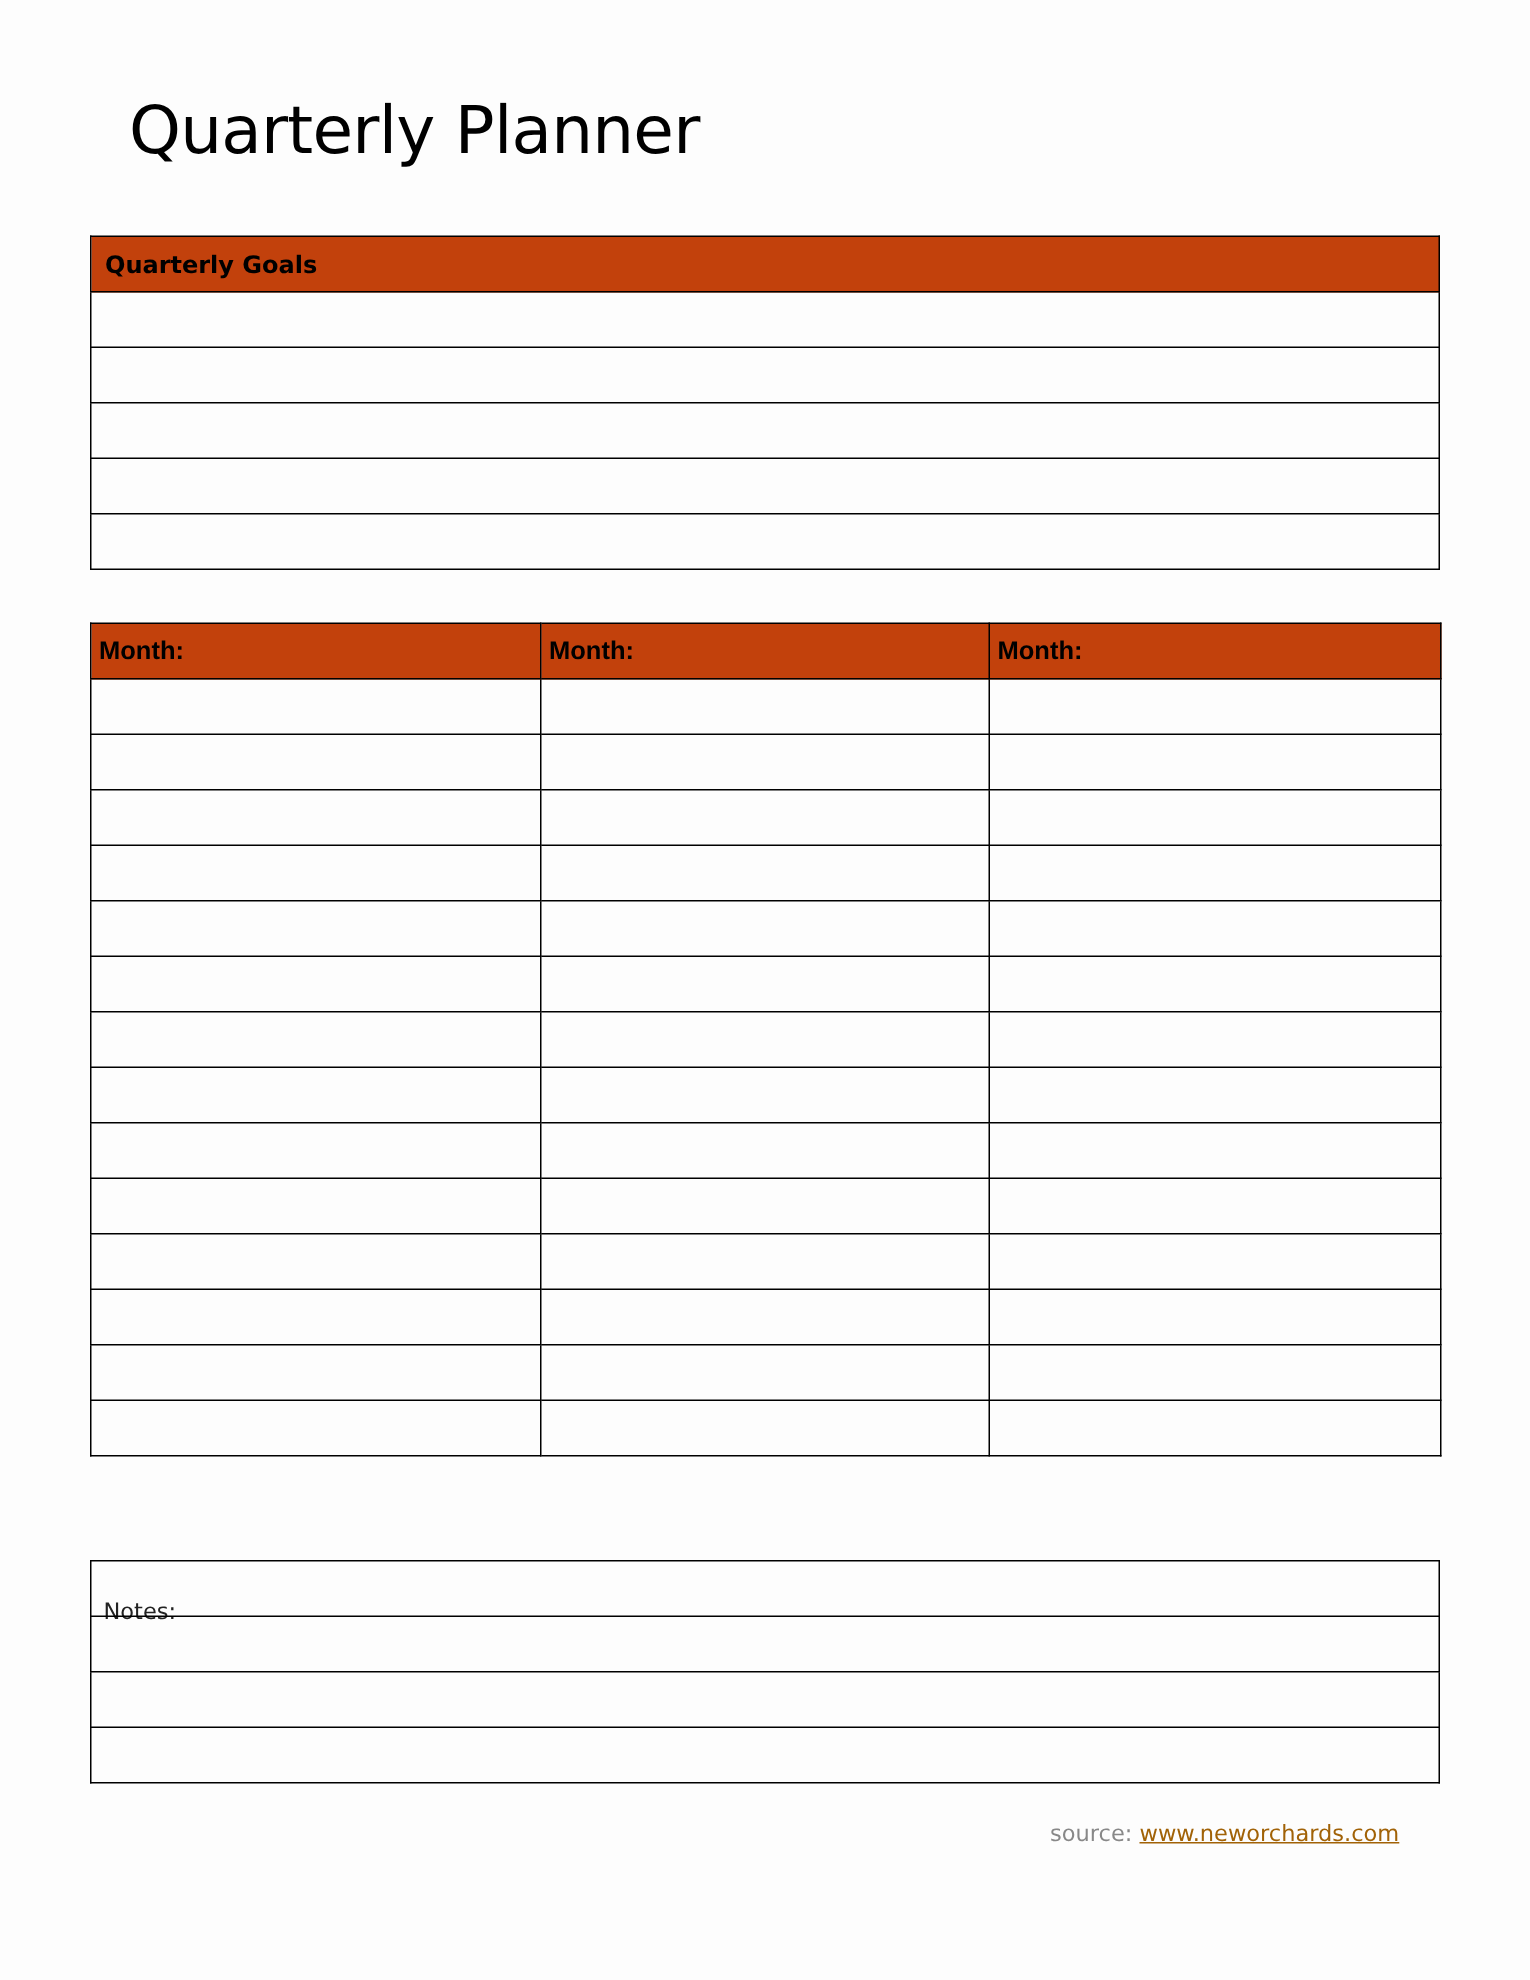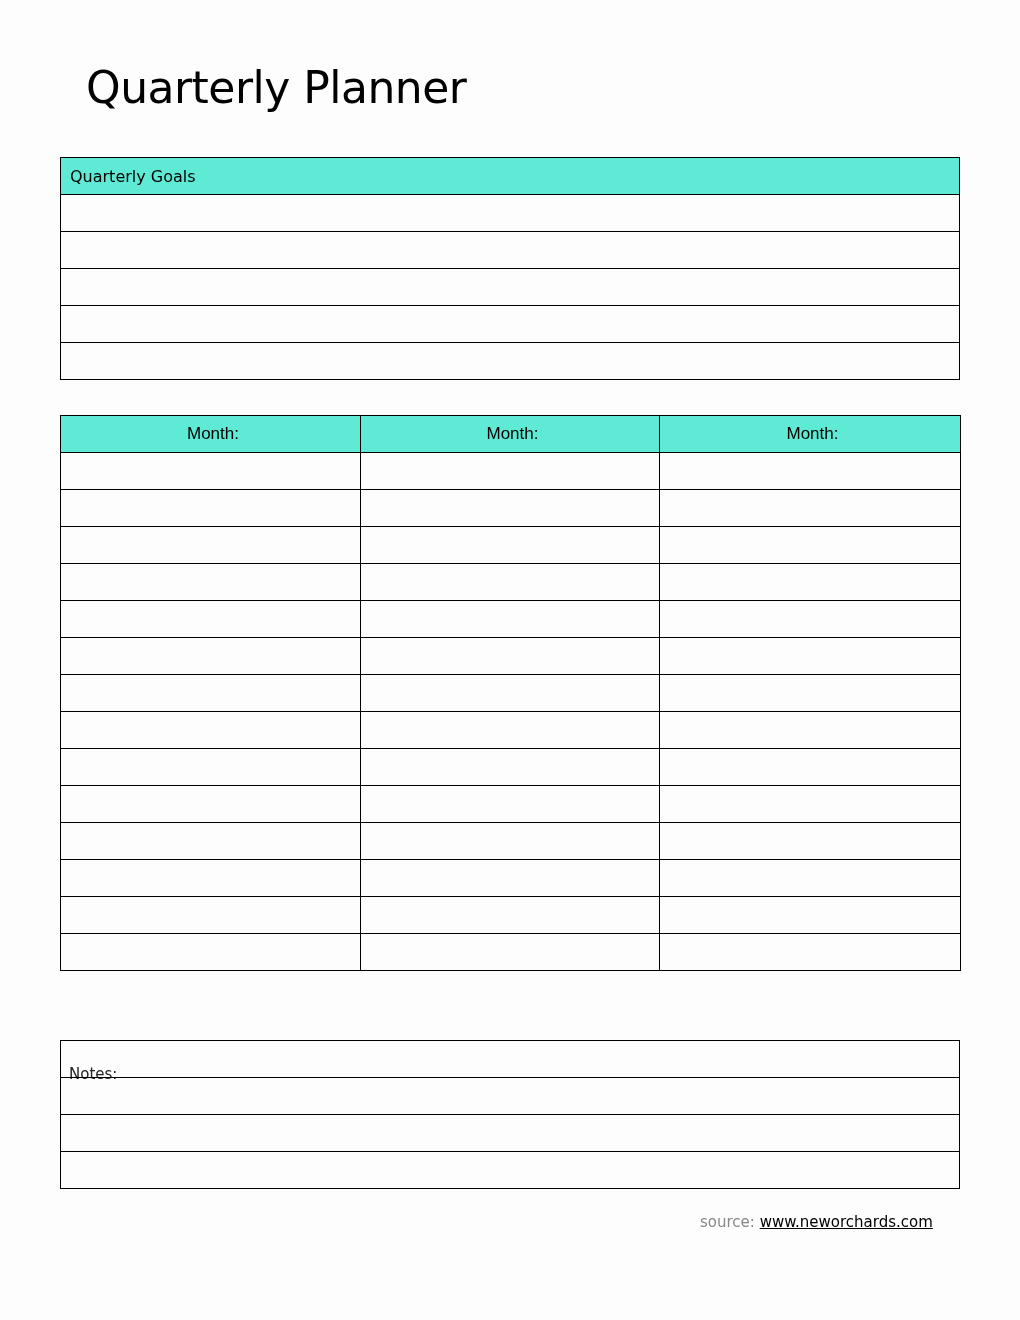--- a/index.html
+++ b/index.html
@@ -1,28 +1,28 @@
 <!DOCTYPE html>
 <html><head>
 <meta charset="utf-8">
 <style>
   html, body { margin:0; padding:0; }
   body { width:1020px; height:1320px; background:#fdfdfd; position:relative; font-family:"Liberation Sans", sans-serif; color:#000; }
   .title { position:absolute; left:86px; top:62px; font-family:"DejaVu Sans", sans-serif; font-size:44px; font-weight:normal; letter-spacing:-0.5px; }
   table { position:absolute; border-collapse:collapse; table-layout:fixed; }
   td, th { border:1px solid #000; padding:0; height:36px; }
-  th { background:#5eead4; text-align:left; font-weight:normal; font-size:17px; }
+  th { background:#c2410c; text-align:left; font-weight:bold; font-size:17px; }
   #goals { left:60px; top:157px; width:900px; }
   #goals th { padding-left:9px; font-family:"DejaVu Sans", sans-serif; font-size:16px; }
   #months { left:60px; top:415px; width:900px; }
-  #months th { padding-left:5px; font-size:17px;text-align:center; }
+  #months th { padding-left:5px; font-size:17px; }
   #notes { left:60px; top:1040px; width:900px; }
   .notes-label { position:absolute; left:69px; top:1065px; font-family:"DejaVu Sans", sans-serif; font-size:15px; color:#222; }
   .source { position:absolute; left:700px; top:1213px; font-family:"DejaVu Sans", sans-serif; font-size:15px; color:#888; }
-  .source a { color:#000000; text-decoration:underline;text-align:right; }
+  .source a { color:#a16207; text-decoration:underline;text-align:right; }
 </style>
 </head>
 <body>
 
 <div class="title">Quarterly Planner</div>
 
 <table id="goals">
   <tbody>
       <tr>
         <th>Quarterly Goals</th>

